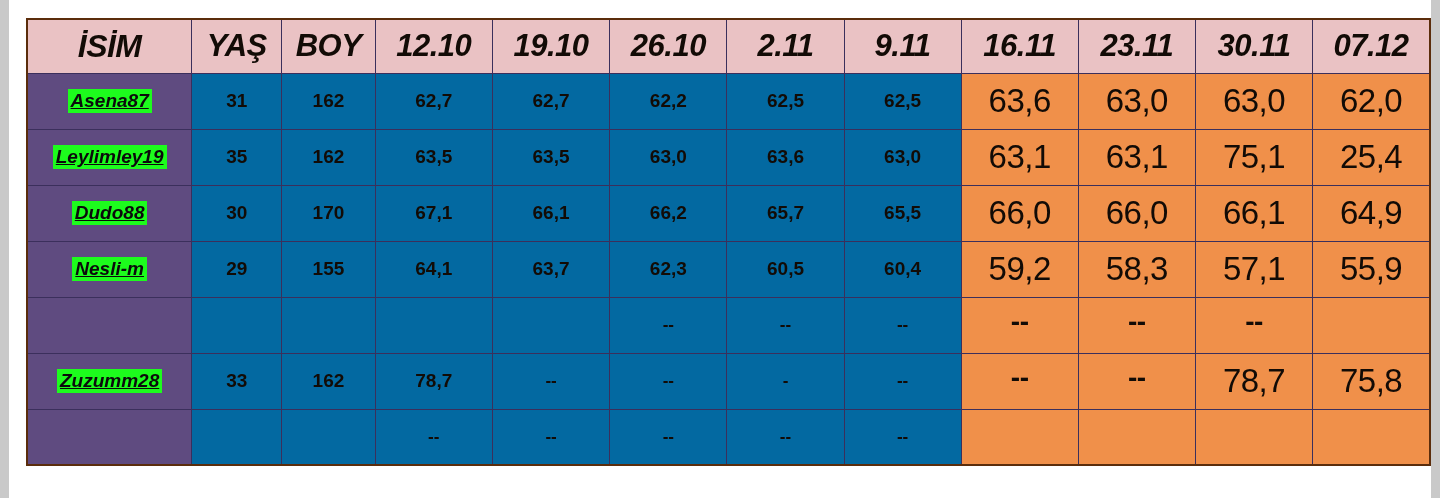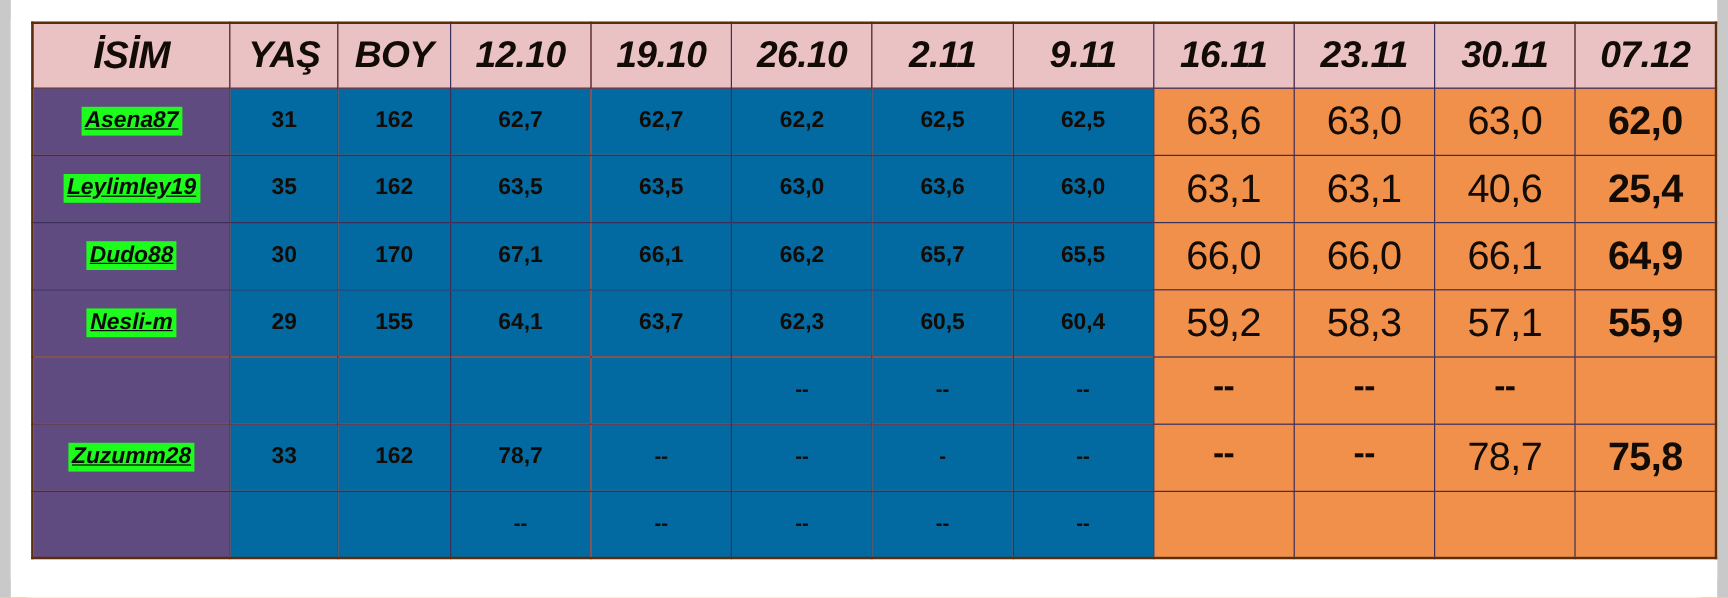--- a/index.html
+++ b/index.html
@@ -109,21 +109,21 @@
 
   
   td.big {
     background: #f0904a;
     font-size: 33px;
     font-weight: normal;
     vertical-align: bottom;
     padding-bottom: 2px;
     letter-spacing: -0.5px;
   }
-  td.big.bold { font-weight: bold; }
+  td.big.bold { font-weight: normal; }
   td.big.dash { font-size: 28px; font-weight: bold; padding-bottom: 6px; }
 
   td.left-dash {
     text-align: left;
     padding-left: 10px;
   }
 </style>
 </head>
 <body>
 
@@ -167,21 +167,21 @@
           <td class="name-cell"><span class="name-chip">Leylimley19</span></td>
           <td class="num">35</td>
           <td class="num">162</td>
           <td class="num">63,5</td>
           <td class="num">63,5</td>
           <td class="num">63,0</td>
           <td class="num">63,6</td>
           <td class="num">63,0</td>
           <td class="big">63,1</td>
           <td class="big">63,1</td>
-          <td class="big">40,6</td>
+          <td class="big">75,1</td>
           <td class="big bold">25,4</td>
         </tr>
         <tr>
           <td class="name-cell"><span class="name-chip">Dudo88</span></td>
           <td class="num">30</td>
           <td class="num">170</td>
           <td class="num">67,1</td>
           <td class="num">66,1</td>
           <td class="num">66,2</td>
           <td class="num">65,7</td>

